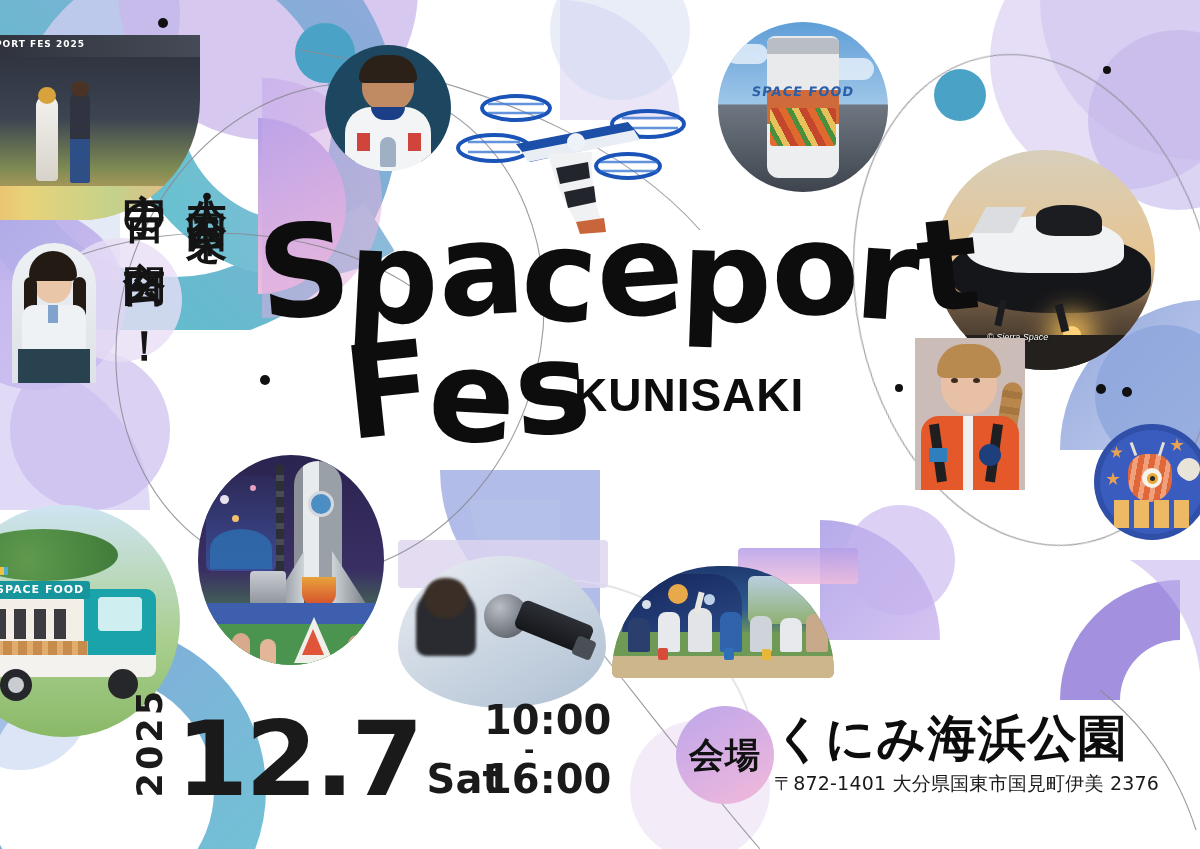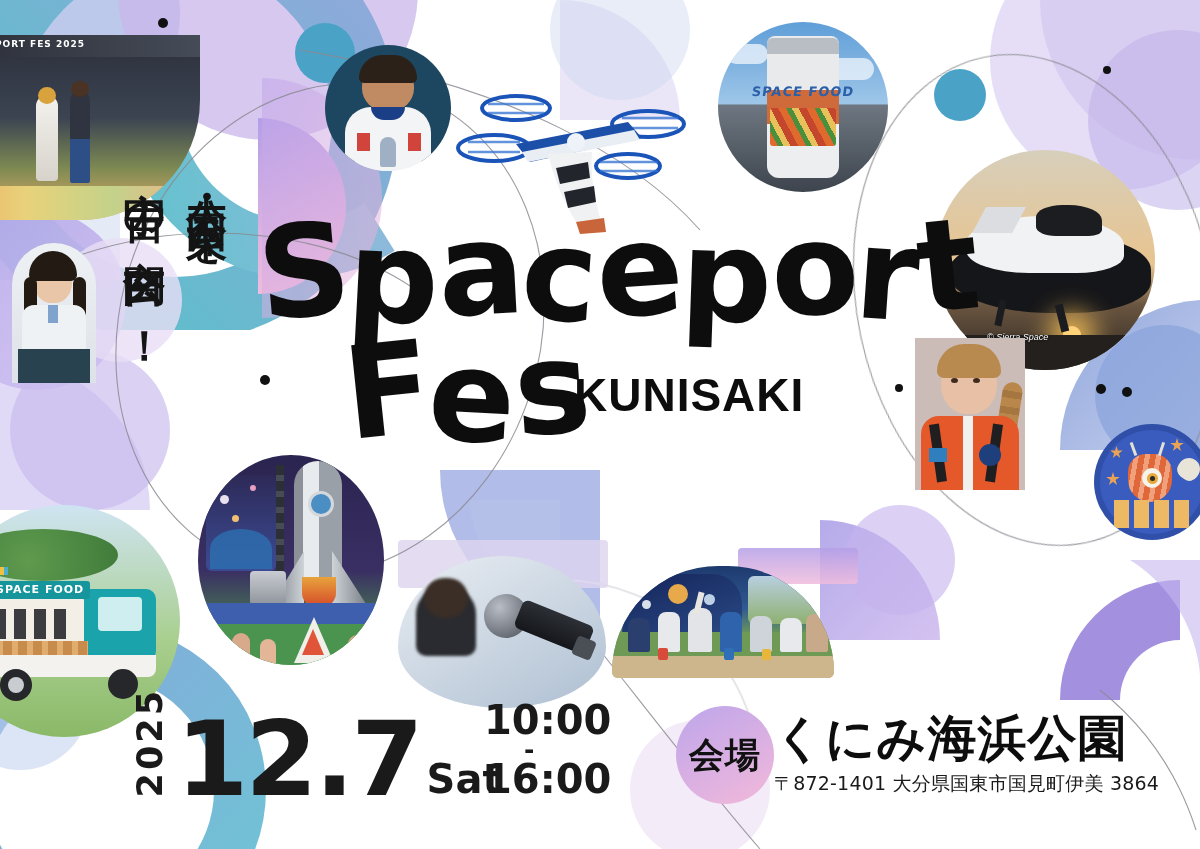--- a/index.html
+++ b/index.html
@@ -538,18 +538,18 @@
     <div id="time-block">
       <div>10:00</div>
       <div class="dash">-</div>
       <div>16:00</div>
     </div>
 
     <div id="venue-block">
       <div id="venue-badge">会場</div>
       <div id="venue-text">
         <div id="venue-name">くにみ海浜公園</div>
-        <div id="venue-addr">〒872-1401 大分県国東市国見町伊美 3864</div>
+        <div id="venue-addr">〒872-1401 大分県国東市国見町伊美 2376</div>
       </div>
     </div>
 
   </div>
 </div>
 
 </body></html>

